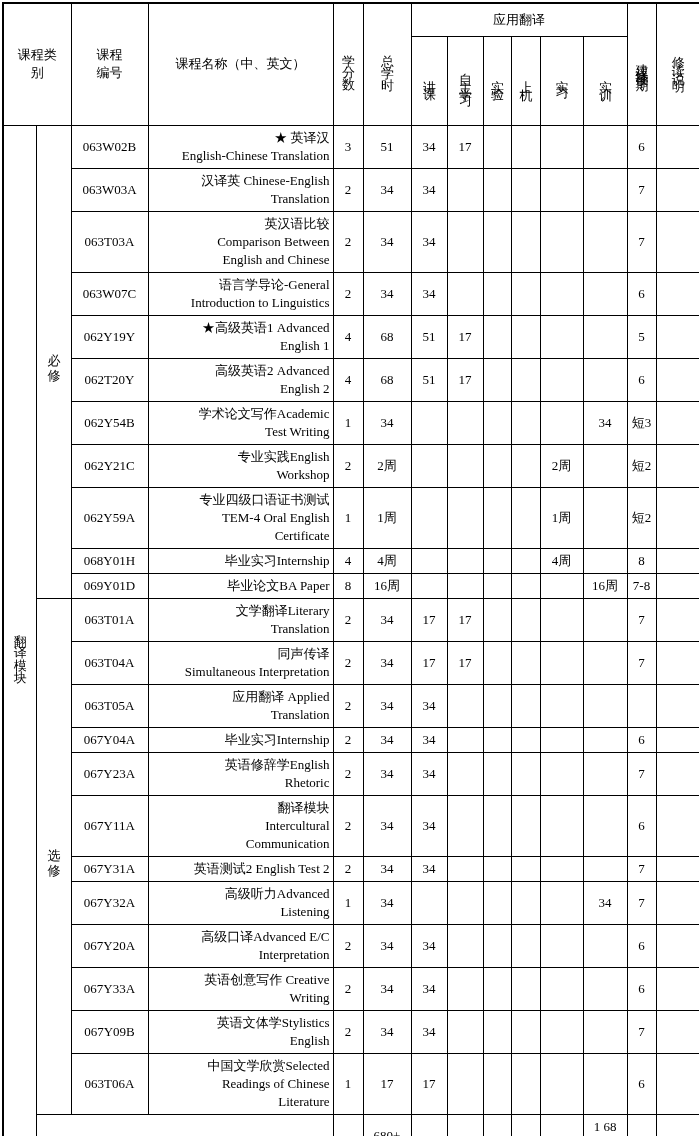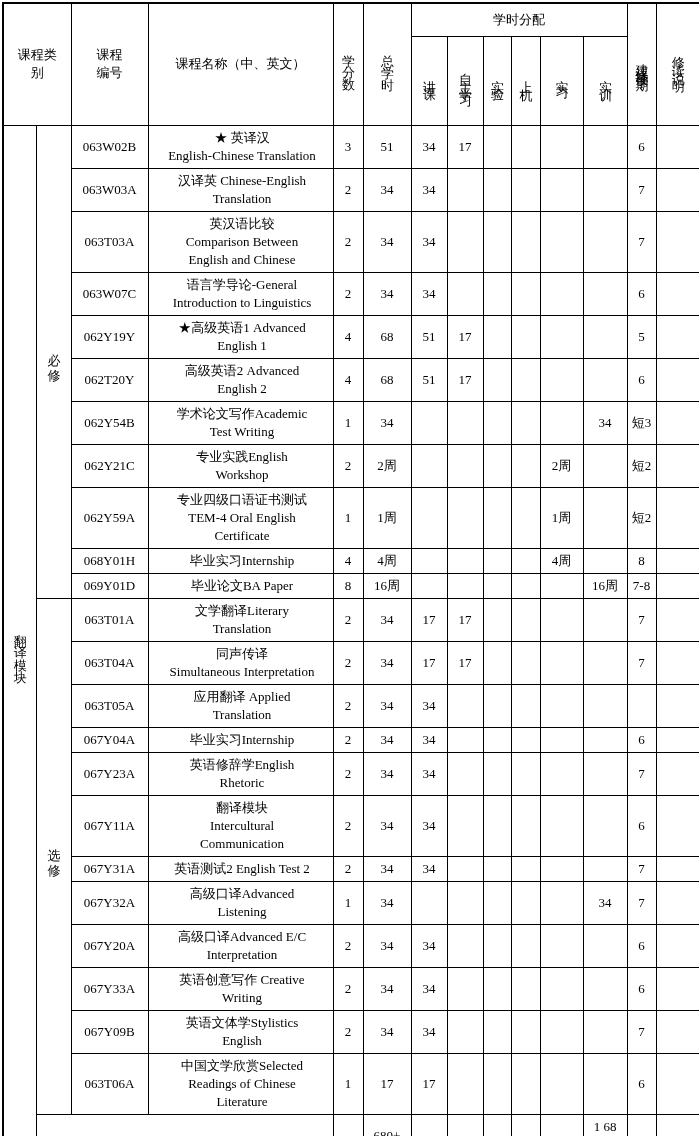--- a/index.html
+++ b/index.html
@@ -23,21 +23,21 @@
     font-size: 13px;
     line-height: 18px;
     text-align: center;
     vertical-align: middle;
     white-space: pre-line;
     overflow: hidden;
   }
   thead tr.hdr-top > th { height: 33px; }
   thead tr.hdr-sub > th { height: 89px; }
   td.name {
-    text-align: center;
+    text-align: right;
     padding: 3px 3px 3px 6px;
   }
   .vtext {
     writing-mode: vertical-lr;
     text-orientation: upright;
     display: inline-block;
     white-space: normal;
   }
   .hv3 { letter-spacing: 12px; }  
   .hv6 { letter-spacing: 3px; }   
@@ -70,21 +70,21 @@
   </colgroup>
   <thead>
     <tr class="hdr-top">
       <th colspan="2" rowspan="2">课程类
 别</th>
       <th rowspan="2">课程
 编号</th>
       <th rowspan="2">课程名称（中、英文）</th>
       <th rowspan="2"><span class="vtext hv3">学分数</span></th>
       <th rowspan="2"><span class="vtext hv3">总学时</span></th>
-      <th colspan="6">学时分配</th>
+      <th colspan="6">应用翻译</th>
       <th rowspan="2"><span class="vtext hv6">建议修读学期</span></th>
       <th rowspan="2"><span class="vtext hv4">修读说明</span></th>
     </tr>
     <tr class="hdr-sub">
       <th><span class="vtext sv">讲课</span></th>
       <th><span class="vtext sv">自主学习</span></th>
       <th><span class="vtext sv">实验</span></th>
       <th><span class="vtext sv">上机</span></th>
       <th><span class="vtext sv">实习</span></th>
       <th><span class="vtext sv">实训</span></th>
@@ -358,21 +358,21 @@
         <td></td>
         <td></td>
         <td></td>
         <td></td>
         <td></td>
         <td>7</td>
         <td></td>
       </tr>
       <tr>
         <td>067Y32A</td>
-        <td class="name">高级口译Advanced
+        <td class="name">高级听力Advanced
 Listening</td>
         <td>1</td>
         <td>34</td>
         <td></td>
         <td></td>
         <td></td>
         <td></td>
         <td></td>
         <td>34</td>
         <td>7</td>

